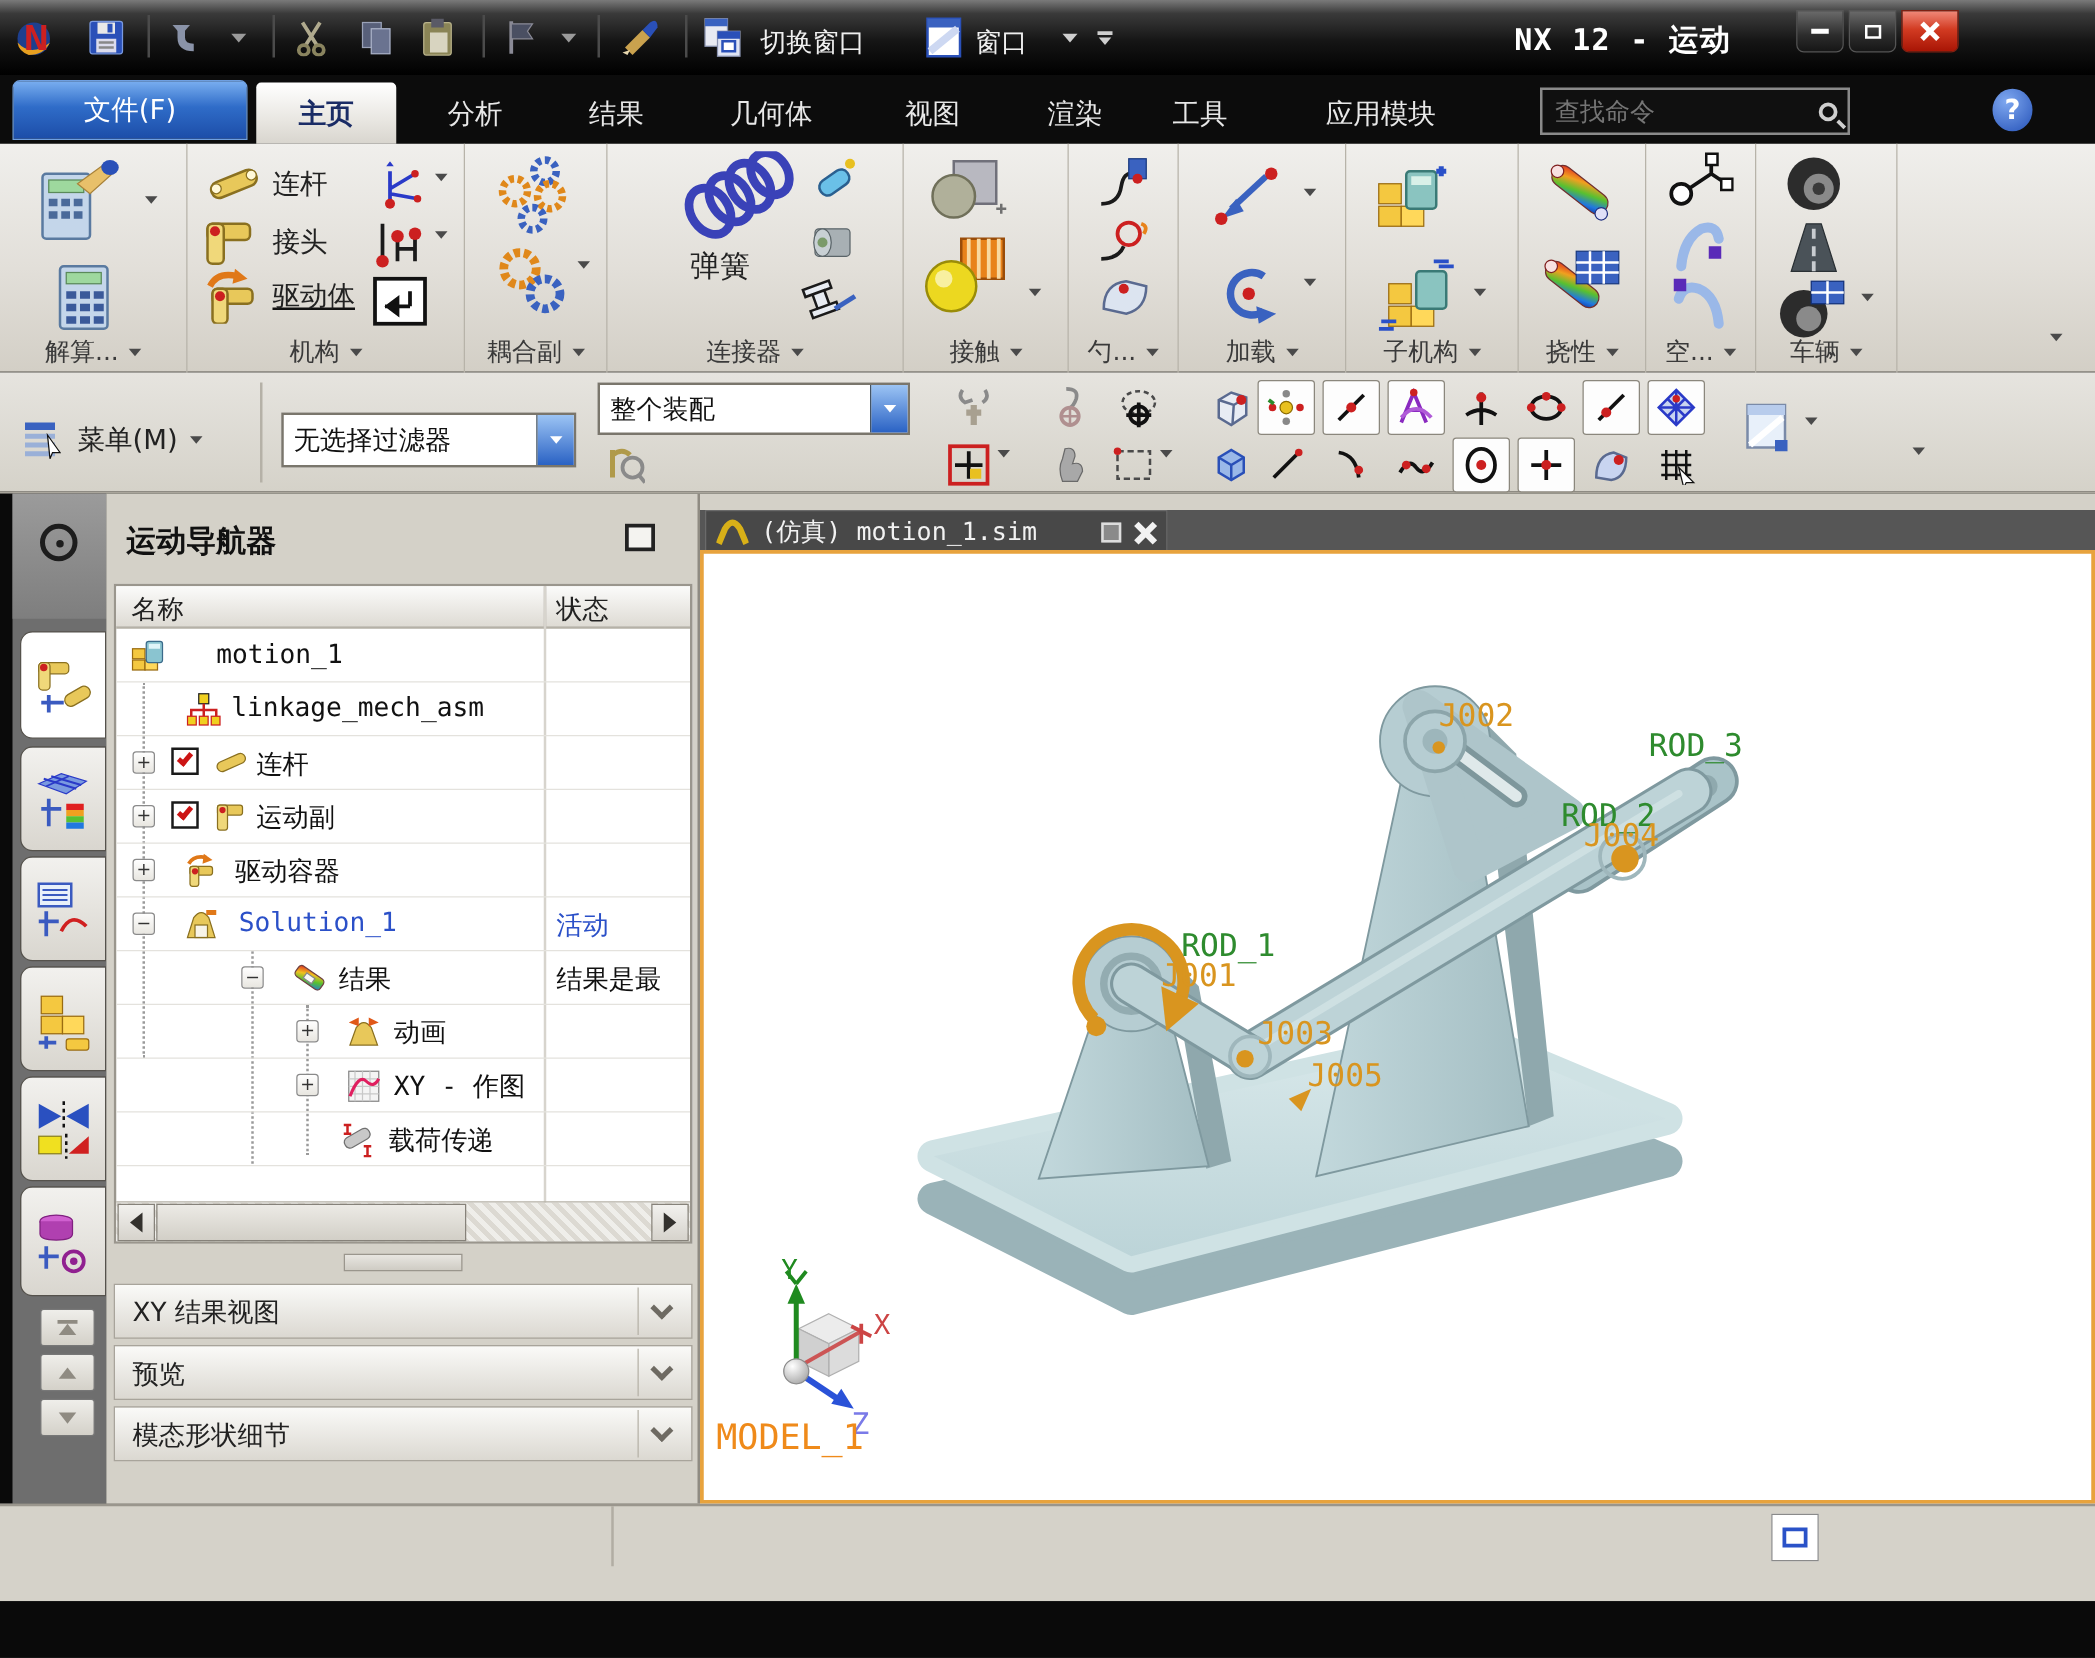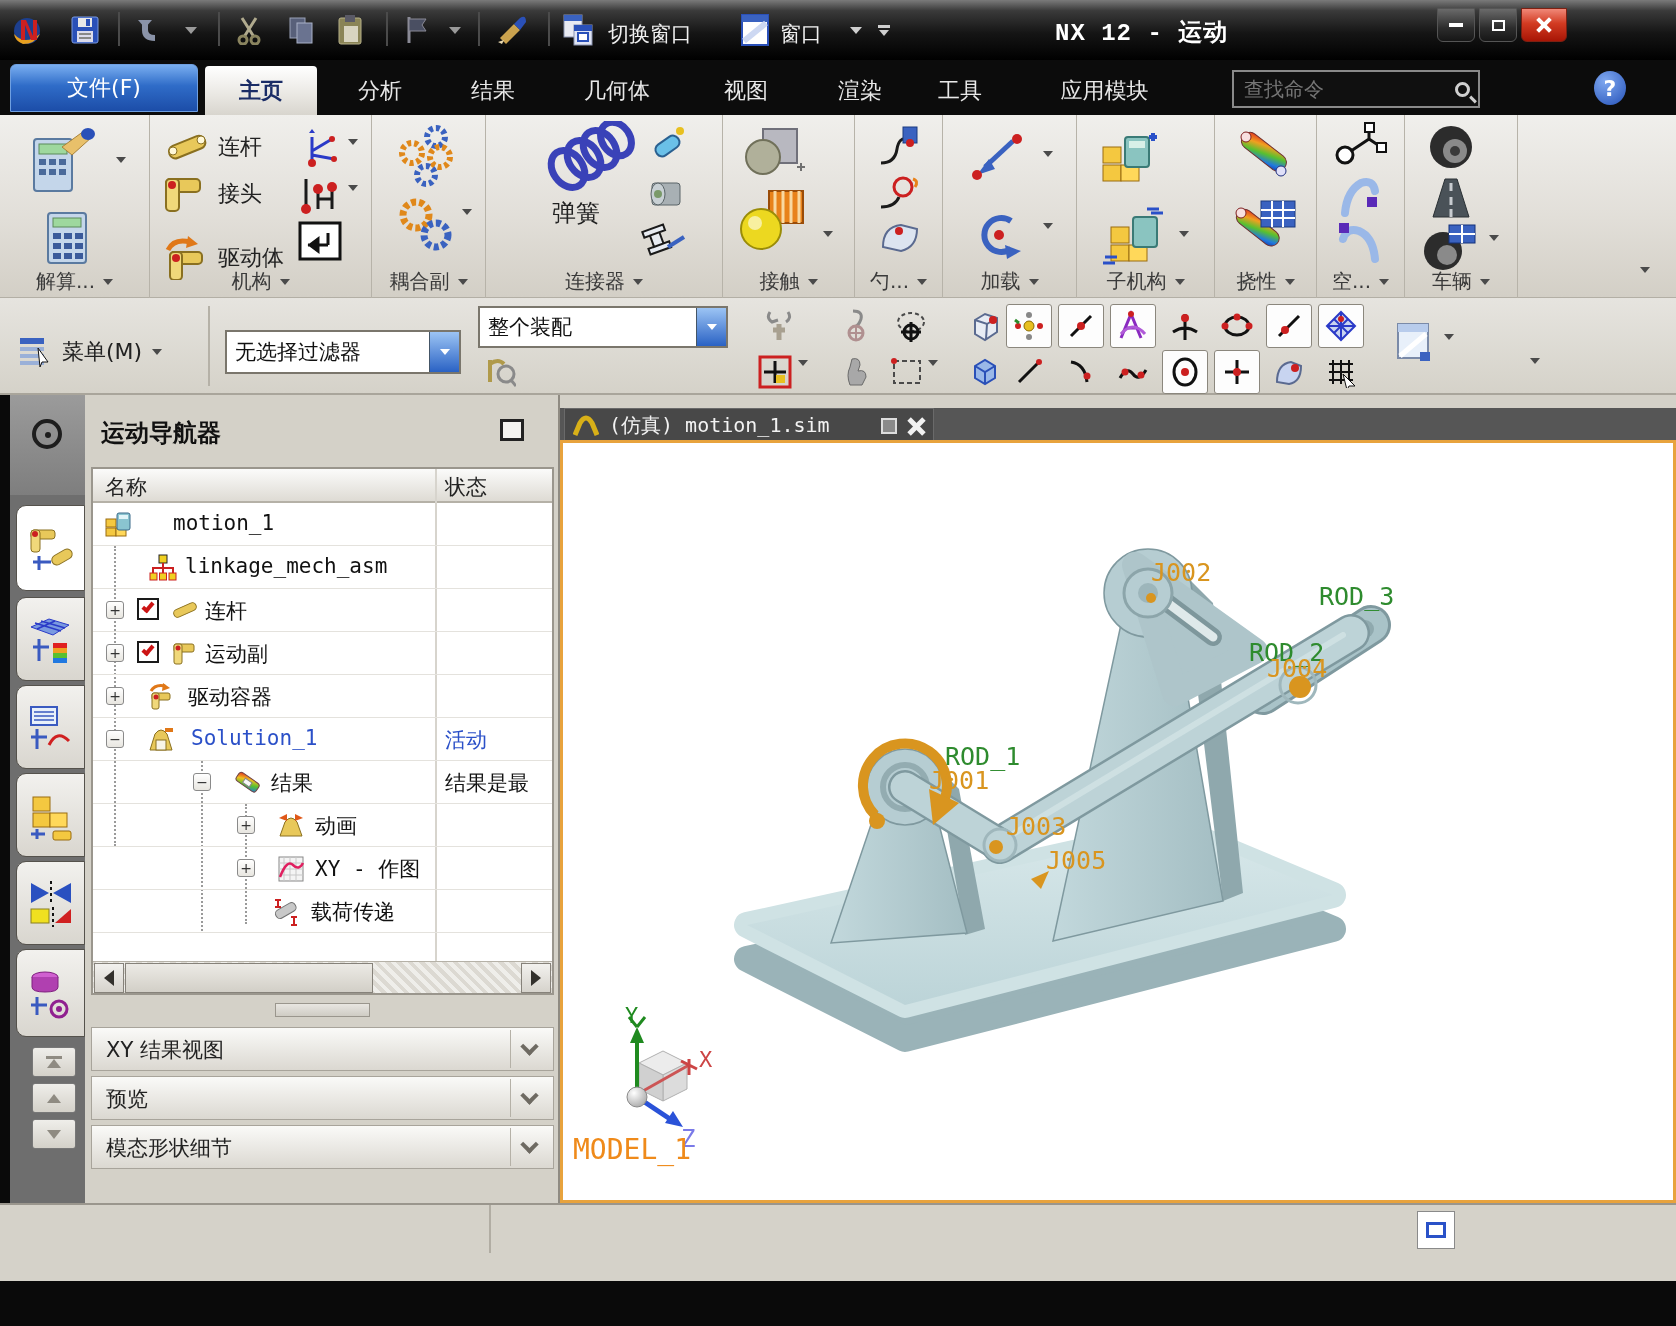--- a/index.html
+++ b/index.html
@@ -228,21 +228,21 @@
     <div class="abs tlabel" style="left:780px;">窗口</div>
     <div class="abs ti" style="left:846px;width:20px;">
         <span class="tri-d" style="border-top-color:#cfcfcf;"></span>
       </div>
     <div class="abs ti" style="left:872px;width:24px;">
       <div style="display:flex;flex-direction:column;align-items:center;gap:2px;">
           <div style="width:12px;height:3px;background:#cfcfcf;"></div>
           <span class="tri-d" style="border-top-color:#cfcfcf;border-width:5px;border-top-width:6px;"></span>
         </div>
     </div>
-    <div class="abs title-text" style="left:1055px;width:330px;text-align:left;font-family:Liberation Mono, monospace;">NX 12 - 运动</div>
+    <div class="abs title-text" style="left:1055px;width:330px;text-align:right;">NX 12 - 运动</div>
     <div class="abs winbtn" style="left:1437px;width:38px;">
         <span class="dash"></span>
       </div>
     <div class="abs winbtn" style="left:1479px;width:38px;">
         <span class="sqr"></span>
       </div>
     <div class="abs winbtn close" style="left:1521px;width:46px;">
         <span class="cross"></span>
       </div>
   </div>
@@ -330,21 +330,21 @@
       <div class="rrow" style="left:10px;top:58px;">
         <span class="icn">
             <svg width="50" height="42" viewBox="0 0 50 42">
               <rect x="6" y="6" width="34" height="13" rx="4" fill="#e8c85a" stroke="#8a7020" stroke-width="2"></rect>
               <rect x="6" y="6" width="13" height="32" rx="4" fill="#f0d87a" stroke="#8a7020" stroke-width="2"></rect>
               <circle cx="12" cy="12" r="4" fill="#cc2020"></circle>
             </svg>
           </span>
         <span class="ritem-txt">接头</span>
       </div>
-      <div class="rrow" style="left:10px;top:121px;">
+      <div class="rrow" style="left:10px;top:100px;text-decoration:underline;">
         <span class="icn">
             <svg width="50" height="44" viewBox="0 0 50 44">
               <path d="M8,14 Q14,2 30,6" fill="none" stroke="#e07818" stroke-width="5"></path>
               <path d="M28,0 L38,8 L26,12Z" fill="#e07818"></path>
               <rect x="10" y="16" width="32" height="12" rx="4" fill="#e8c85a" stroke="#8a7020" stroke-width="2"></rect>
               <rect x="10" y="16" width="12" height="28" rx="4" fill="#f0d87a" stroke="#8a7020" stroke-width="2"></rect>
               <circle cx="16" cy="22" r="4" fill="#cc2020"></circle>
             </svg>
           </span>
         <span class="ritem-txt">驱动体</span>

